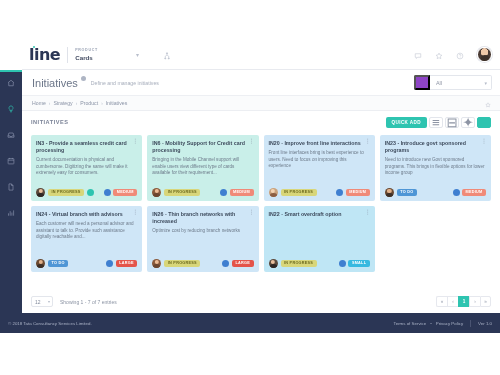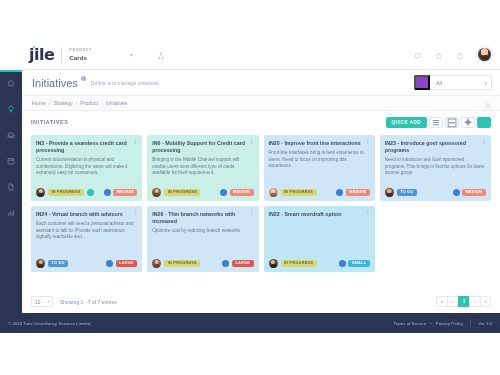--- a/index.html
+++ b/index.html
@@ -547,21 +547,21 @@
     <div class="rail-item">
       <svg width="8" height="8" viewBox="0 0 16 16" fill="none" stroke="currentColor" stroke-width="1.3">
         <path d="M3 13.4V8.6M6.4 13.4V4.4M9.8 13.4V7M13.2 13.4V2.8"></path>
       </svg>
     </div>
   </nav>
 
   <header class="topbar">
     <div class="logo">
       <span class="dot"></span>
-      <span>jile</span>
+      <span>line</span>
     </div>
     <div class="logo-sep"></div>
     <div class="prod-wrap">
       <div class="prod-kicker">PRODUCT</div>
       <div class="prod-name">Cards</div>
     </div>
     <span class="topbar-caret">▾</span>
     <span class="topbar-grid">
       <svg width="8" height="8" viewBox="0 0 16 16" fill="none" stroke="currentColor" stroke-width="1.2">
         <path d="M8 2v4M4.5 8.5L8 6l3.5 2.5M4.5 8.5v4M11.5 8.5v4"></path>

